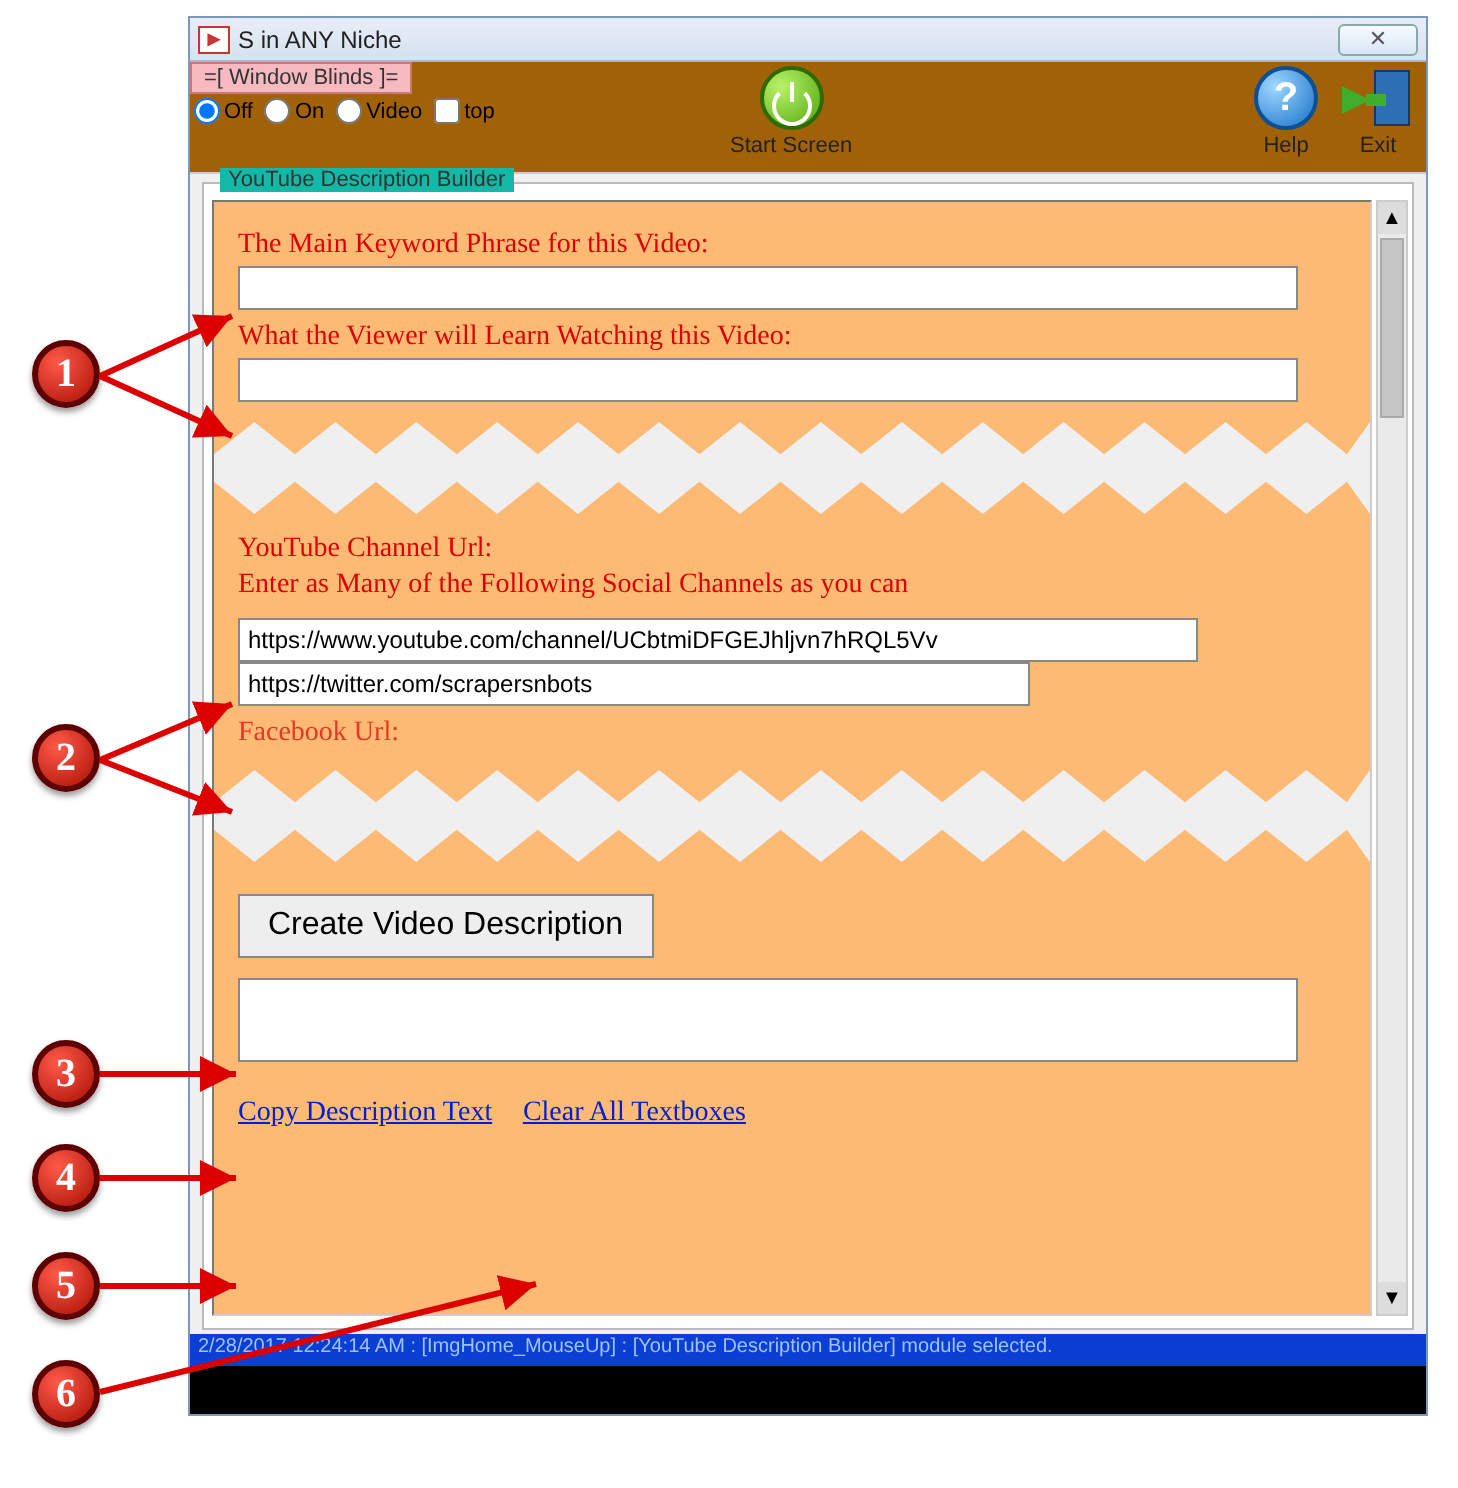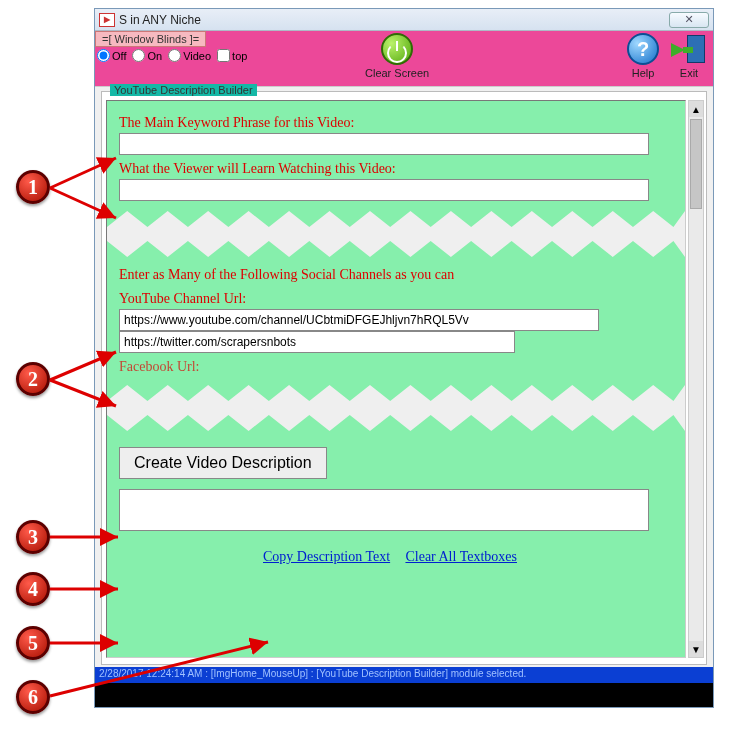--- a/index.html
+++ b/index.html
@@ -37,21 +37,21 @@
     display:flex;align-items:center;justify-content:center;margin-right:4px;font-size:8px;color:#c33;font-weight:bold;
   }
   .titlebar .title { flex:1; }
   .titlebar .closebtn {
     width: 40px; height:16px; border:1px solid #8aa; border-radius:3px;
     background:linear-gradient(#f7fbff,#d8e6f2);
     display:flex;align-items:center;justify-content:center;color:#556;font-size:11px;cursor:pointer;
   }
   .topstrip {
     height: 56px;
-    background: #ec4899;
+    background: #a16207;
     border-bottom: 1px solid #ccc;
     position: relative;
     text-decoration: underline;
   }
   .blinds-tab {
     position:absolute; left:0; top:0;
     background: #f7b9c0;
     border:1px solid #c77;
     padding:1px 6px;
     font-size:11px;
@@ -95,21 +95,21 @@
   .right-btns{display:flex;gap:14px;}
   .groupbox {
     position:absolute; left:6px; right:6px; top:82px; bottom:42px;
     border:1px solid #bbb; background:#fff;
   }
   .groupbox-title {
     position:absolute; left:8px; top:-8px; background:#14b8a6; padding:0 4px; font-size:11px; color:#333;
   }
   .scrollpane {
     position:absolute; left:4px; right:20px; top:8px; bottom:6px;
-    border:1px inset #ccc; background:#86efac; padding:8px 12px; overflow:hidden;
+    border:1px inset #ccc; background:#fdba74; padding:8px 12px; overflow:hidden;
   }
   .scrollbar {
     position:absolute; right:2px; top:8px; bottom:6px; width:16px;
     background:#eaeaea; border:1px solid #ccc;
   }
   .scrollbar .arrow-up,.scrollbar .arrow-down{
     height:16px;display:flex;align-items:center;justify-content:center;background:#ddd;cursor:pointer;font-size:10px;
   }
   .scrollbar .arrow-down{position:absolute;bottom:0;left:0;right:0;}
   .scrollbar .thumb{position:absolute;top:18px;left:1px;right:1px;height:90px;background:#c6c6c6;border:1px solid #aaa;}
@@ -133,21 +133,21 @@
       21% 65%, 17.5% 100%, 14% 65%, 10.5% 100%, 7% 65%, 3.5% 100%, 0% 65%
     );
   }
   .createbtn {
     font-size:16px; padding:6px 14px; background:#eee; border:1px solid #888; cursor:pointer;
     margin-top:6px;
   }
   .out-area {
     width:530px; height:42px; border:1px solid #888; margin-top:10px; background:#fff;
   }
-  .links { margin-top:18px;text-align:center; }
+  .links { margin-top:18px; }
   .link { color:#0020d0; text-decoration:underline; font-family:"Times New Roman",serif; font-size:14px; cursor:pointer; margin-right:12px; }
   .statusbar {
     position:absolute; left:0; right:0; bottom:24px; height:16px;
     background:#0b3fd3; color:#9fc0ff; font-size:10px; padding:1px 4px; overflow:hidden; white-space:nowrap;
   }
   .blackbar {
     position:absolute; left:0; right:0; bottom:0; height:24px; background:#000;
   }
 
   .badge {
@@ -190,21 +190,21 @@
           <span>Video</span>
         </label>
       <label>
           <input type="checkbox" style="">
           <span>top</span>
         </label>
     </div>
     <div class="toolbar-btns">
       <div class="tbtn" style="margin-left:90px;">
         <div class="icon-power"></div>
-        <div class="lbl">Clear Screen</div>
+        <div class="lbl">Start Screen</div>
       </div>
       <div class="right-btns">
         <div class="tbtn">
           <div class="icon-help">?</div>
           <div class="lbl">Help</div>
         </div>
         <div class="tbtn">
           <div class="icon-exit">
             <div class="door"></div>
               <div class="stem"></div>
@@ -228,23 +228,23 @@
     <div class="scrollpane">
 
       <div class="red field-label">The Main Keyword Phrase for this Video:</div>
       <input class="txtin full" style="">
 
       <div class="red field-label">What the Viewer will Learn Watching this Video:</div>
       <input class="txtin full" style="">
 
       <div class="zigzag"></div>
 
+      <div class="red field-label">YouTube Channel Url:</div>
+
       <div class="red" style="margin-bottom:8px;">Enter as Many of the Following Social Channels as you can</div>
-
-      <div class="red field-label">YouTube Channel Url:</div>
       <input class="txtin" value="https://www.youtube.com/channel/UCbtmiDFGEJhljvn7hRQL5Vv" style="">
 
       <input class="txtin" style="width: 396px;" value="https://twitter.com/scrapersnbots">
 
       <div class="red field-label" style="opacity:.7;">Facebook Url:</div>
 
       <div class="zigzag"></div>
 
       <button class="createbtn">Create Video Description</button>
 

